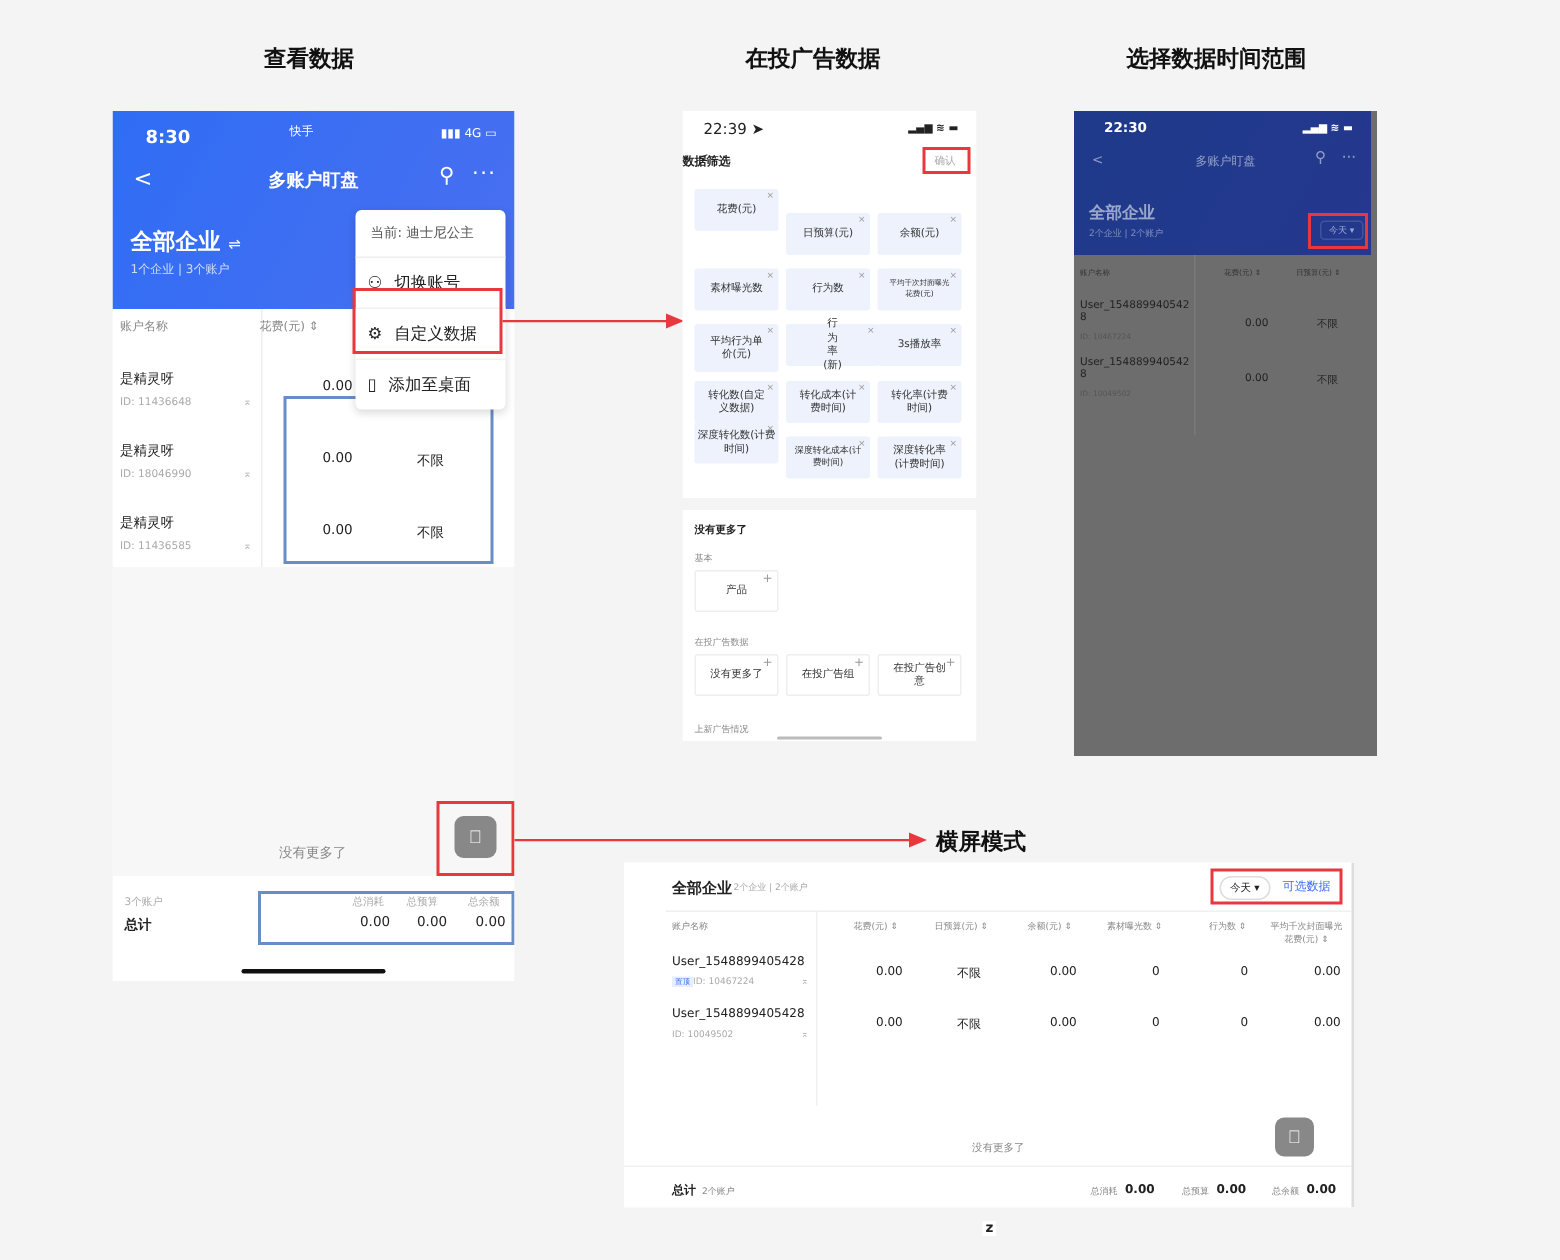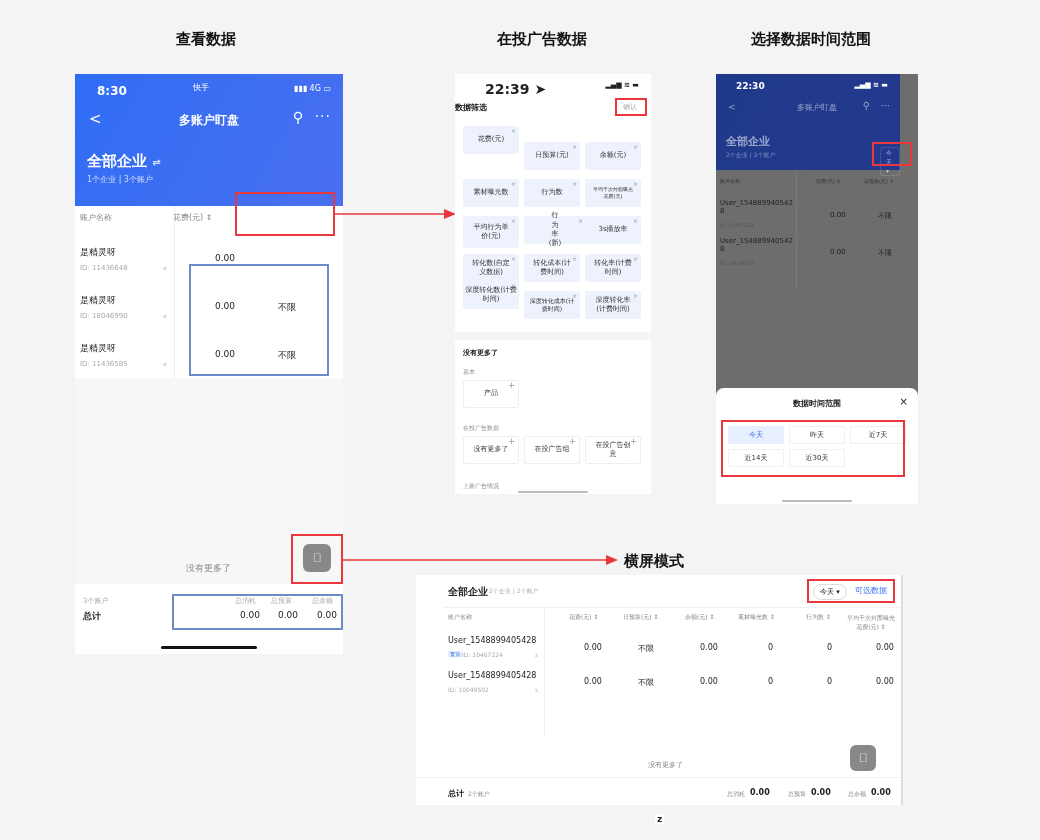--- a/index.html
+++ b/index.html
@@ -36,21 +36,21 @@
 .p2{left:455px;top:74px;width:196px;height:420px;background:#f4f4f4;overflow:hidden}
 .p2 .top{position:absolute;left:0;top:0;width:196px;height:258px;background:#fff}
 .chip{position:absolute;width:56px;height:28px;background:#edf2fc;border-radius:2px;font-size:7px;color:#333;display:flex;align-items:center;justify-content:center;text-align:center;line-height:1.35}
 .chip .x{position:absolute;right:3px;top:1px;font-size:6px;color:#999}
 .chip2{position:absolute;width:56px;height:28px;background:#fff;border:1px solid #eee;border-radius:2px;font-size:7px;color:#333;display:flex;align-items:center;justify-content:center;text-align:center;line-height:1.35}
 .chip2 .x{position:absolute;right:3px;top:0px;font-size:8px;color:#999}
 .p2 .bottom{position:absolute;left:0;top:266px;width:196px;height:154px;background:#fff}
 .lbl7{font-size:6px;color:#888;position:absolute}
 
 .p3{left:716px;top:74px;width:202px;height:430px;background:#6d6d6d;overflow:hidden}
-.p3 .hdr{position:absolute;left:0;top:0;width:184px;height:96px;background:linear-gradient(120deg,#1f3a8a,#24388e);color:#fff}
+.p3 .hdr{position:absolute;left:0;top:0;width:198px;height:96px;background:linear-gradient(120deg,#1f3a8a,#24388e);color:#fff}
 .p3 .sheet{position:absolute;left:0;top:314px;width:202px;height:116px;background:#fff;border-radius:8px 8px 0 0}
 .opt{position:absolute;width:56px;height:18px;background:#fff;border:1px solid #f0f0f0;font-size:7px;color:#333;display:flex;align-items:center;justify-content:center}
 .opt.sel{background:#e8efff;color:#3a6ef0;border-color:#e8efff}
 
 .ls{left:416px;top:575px;width:487px;height:230px;background:#fff;overflow:hidden}
 .ls .vs{position:absolute;left:485px;top:0;width:2px;height:230px;background:#ddd}
 .ls .hrow{font-size:6px;color:#888;position:absolute}
 .ls .cell{font-size:8px;color:#222;position:absolute}
 </style>
 </head>
@@ -92,20 +92,35 @@
 
     <span class="abs row-name" style="left:5px;top:136px">是精灵呀</span>
     <span class="abs row-id" style="left:5px;top:154px">ID: 11436585</span>
     <span class="abs row-id" style="left:87px;top:154px">⌅</span>
     <span class="abs val" style="left:140px;top:143px">0.00</span>
     <span class="abs val" style="left:203px;top:143px">不限</span>
 
     <div class="bluebox" style="left:114px;top:58px;width:140px;height:112px"></div>
   </div>
 
+  <div class="menu">
+    <div class="cur">当前: 迪士尼公主</div>
+    <div class="mi">
+        <span>⚇</span>
+        <span>切换账号</span>
+      </div>
+    <div class="mi" style="border-top:1px solid #f2f2f2">
+        <span>⚙</span>
+        <span>自定义数据</span>
+      </div>
+    <div class="mi" style="border-top:1px solid #f2f2f2">
+        <span>▯</span>
+        <span>添加至桌面</span>
+      </div>
+  </div>
   <div class="redbox" style="left:160px;top:118px;width:100px;height:44px"></div>
 
   <div class="nomore" style="left:111px;top:488px">没有更多了</div>
   <div class="fab" style="left:228px;top:470px">⎕</div>
   <div class="redbox" style="left:216px;top:460px;width:52px;height:50px"></div>
 
   <div class="foot">
     <span class="abs row-id" style="left:8px;top:12px">3个账户</span>
     <span class="abs" style="left:8px;top:26px;font-size:9px;font-weight:bold">总计</span>
     <span class="abs row-id" style="left:160px;top:12px">总消耗</span>
@@ -123,21 +138,21 @@
   <line x1="335" y1="214" x2="448" y2="214" stroke="#e8383d" stroke-width="1.5"></line>
   <polygon points="456,214 444,209 444,219" fill="#e8383d"></polygon>
   <line x1="343" y1="560" x2="608" y2="560" stroke="#e8383d" stroke-width="1.5"></line>
   <polygon points="618,560 606,555 606,565" fill="#e8383d"></polygon>
   <line x1="889" y1="168" x2="850" y2="372" stroke="#ff2a1a" stroke-width="4"></line>
   <polygon points="846,388 838,368 858,372" fill="#ff2a1a"></polygon>
 </svg>
 
 <div class="abs p2">
   <div class="top">
-    <span class="abs" style="left:30px;top:7px;font-size:14px;font-weight:bold">22:39 ➤</span>
+    <span class="abs" style="left:14px;top:7px;font-size:10px;font-weight:normal">22:39 ➤</span>
     <span class="abs" style="right:12px;top:7px;font-size:7px;font-weight:bold">▂▄▆ ≋ ▬</span>
     <span class="abs" style="left:10px;top:27px;font-size:9px">&lt;</span>
     <span class="abs" style="left:0;width:196px;top:28px;font-size:8px;font-weight:bold">数据筛选</span>
     <span class="abs" style="left:168px;top:28px;font-size:7px;color:#aaa">确认</span>
     <div class="redbox" style="left:160px;top:24px;width:32px;height:18px"></div>
     <span class="abs" style="left:8px;top:52px;font-size:6px;color:#333"><span>已选数据 (15/15)</span> <span style="color:#bbb">ⓘ</span></span>
 
     <div class="chip" style="left:8px;top:52px">
         <span>花费(元)</span>
         <span class="x">×</span>
@@ -250,31 +265,20 @@
   <span class="abs" style="left:4px;top:125px;font-size:7px;color:#222;width:74px;word-break:break-all">User_1548899405428</span>
   <span class="abs" style="left:4px;top:148px;font-size:5px;color:#555">ID: 10467224</span>
   <span class="abs" style="left:114px;top:137px;font-size:7px;color:#222">0.00</span>
   <span class="abs" style="left:162px;top:137px;font-size:7px;color:#222">不限</span>
 
   <span class="abs" style="left:4px;top:163px;font-size:7px;color:#222;width:74px;word-break:break-all">User_1548899405428</span>
   <span class="abs" style="left:4px;top:186px;font-size:5px;color:#555">ID: 10049502</span>
   <span class="abs" style="left:114px;top:174px;font-size:7px;color:#222">0.00</span>
   <span class="abs" style="left:162px;top:174px;font-size:7px;color:#222">不限</span>
 
-  <div class="sheet">
-    <span class="abs" style="left:0;width:202px;text-align:center;top:10px;font-size:8px;font-weight:bold">数据时间范围</span>
-    <span class="abs" style="right:10px;top:8px;font-size:10px">×</span>
-    <div class="opt sel" style="left:12px;top:38px">今天</div>
-    <div class="opt" style="left:73px;top:38px">昨天</div>
-    <div class="opt" style="left:134px;top:38px">近7天</div>
-    <div class="opt" style="left:12px;top:61px">近14天</div>
-    <div class="opt" style="left:73px;top:61px">近30天</div>
-    <div class="redbox" style="left:5px;top:32px;width:184px;height:57px"></div>
-    <div class="homebar" style="left:66px;top:112px;width:70px;height:2px;background:#bbb"></div>
-  </div>
 </div>
 
 <div class="abs ls">
   <span class="abs" style="left:32px;top:10px;font-size:10px;font-weight:bold">全部企业</span>
   <span class="abs" style="left:73px;top:12px;font-size:6px;color:#aaa">2个企业 | 2个账户</span>
   <span class="abs" style="left:397px;top:9px;font-size:7px;border:1px solid #ddd;border-radius:8px;padding:2px 6px">今天 ▾</span>
   <span class="abs" style="left:439px;top:10px;font-size:8px;color:#3a6ef0">可选数据</span>
   <div class="redbox" style="left:391px;top:4px;width:88px;height:24px"></div>
   <div class="abs" style="left:28px;top:32px;width:457px;height:1px;background:#f0f0f0"></div>
   <div class="abs" style="left:128px;top:32px;width:1px;height:130px;background:#f0f0f0"></div>

